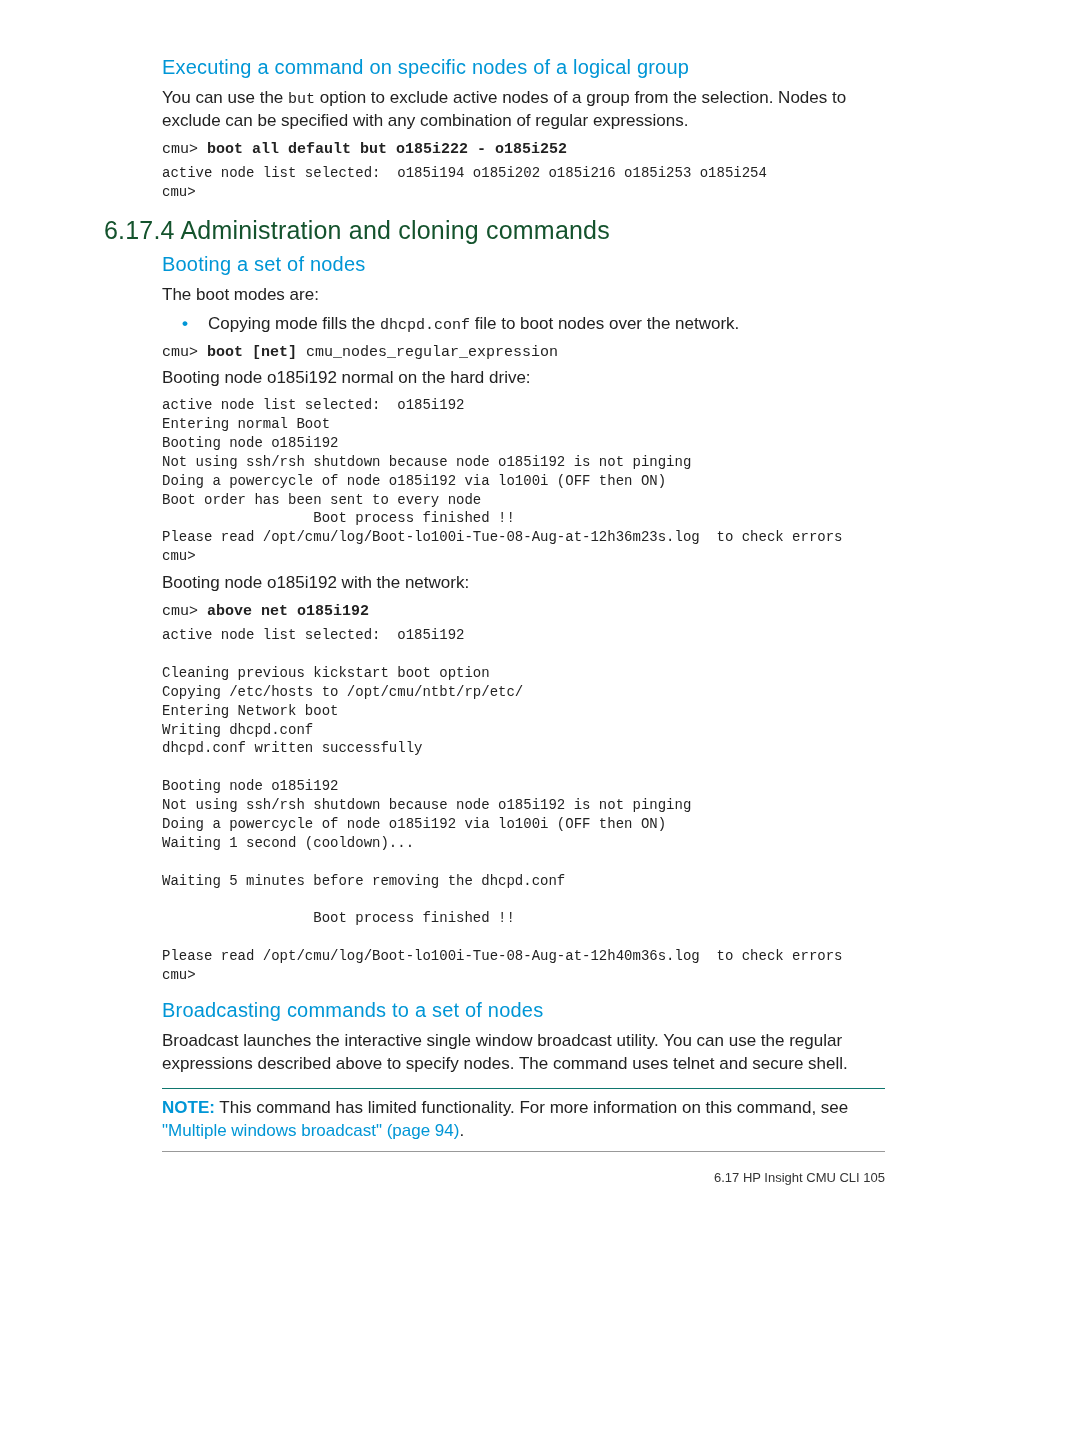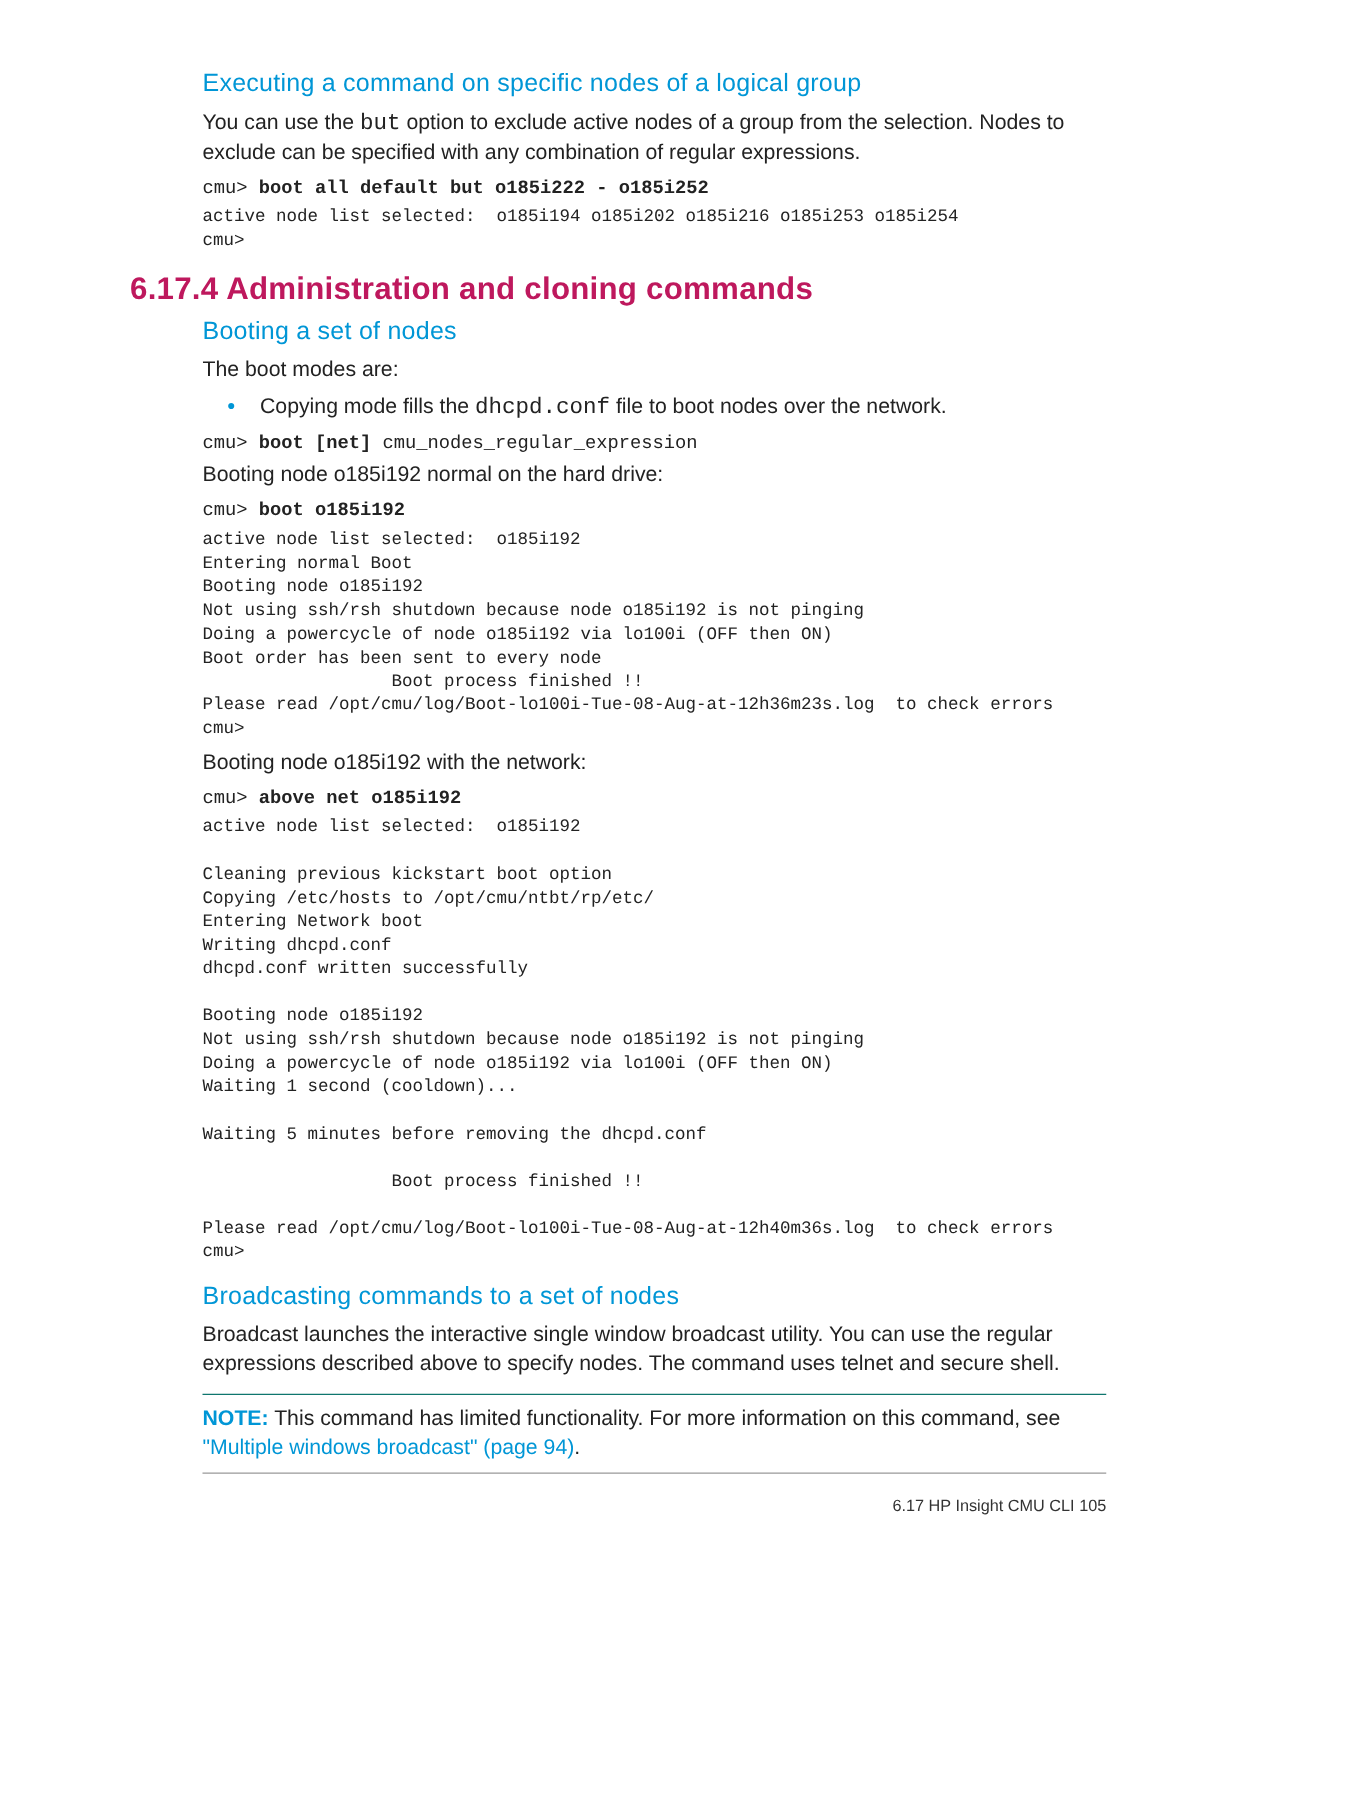--- a/index.html
+++ b/index.html
@@ -19,35 +19,35 @@
     margin-left: 72px;
   }
   .h3 {
     color: #0096d6;
     font-size: 20px;
     font-weight: 400;
     margin: 0 0 8px 0;
     letter-spacing: .2px;
   }
   .h2 {
-    color: #be185d;
+    color: #14532d;
     font-size: 25px;
-    font-weight: 700;
+    font-weight: 400;
     margin: 14px 0 8px 0;
     letter-spacing: .2px;
   }
   .body-text {
     font-size: 17px;
     line-height: 1.35;
     margin: 6px 0;
     font-weight: 300;
   }
   .code-inline {
     font-family: "Courier New", Courier, monospace;
-    font-size: 18px;
+    font-size: 15px;
   }
   .code-block {
     font-family: "Courier New", Courier, monospace;
     font-size: 14px;
     white-space: pre;
     margin: 6px 0;
     line-height: 1.35;
   }
   .code-cmd {
     font-family: "Courier New", Courier, monospace;
@@ -130,23 +130,20 @@
       <li>
         <span>Copying mode fills the </span><span class="code-inline">dhcpd.conf</span><span> file to boot nodes over the network.</span>
       </li>
     </ul>
 
     <div class="code-cmd">
       <span>cmu&gt; </span><span class="bold">boot [net]</span><span> cmu_nodes_regular_expression</span>
     </div>
 
     <div class="body-text">Booting node o185i192 normal on the hard drive:</div>
-    <div class="code-cmd">
-      <span>cmu&gt; </span><span class="bold">boot o185i192</span>
-    </div>
     <div class="code-block">active node list selected:  o185i192
 Entering normal Boot
 Booting node o185i192
 Not using ssh/rsh shutdown because node o185i192 is not pinging
 Doing a powercycle of node o185i192 via lo100i (OFF then ON)
 Boot order has been sent to every node
                   Boot process finished !!
 Please read /opt/cmu/log/Boot-lo100i-Tue-08-Aug-at-12h36m23s.log  to check errors
 cmu&gt;</div>
 

